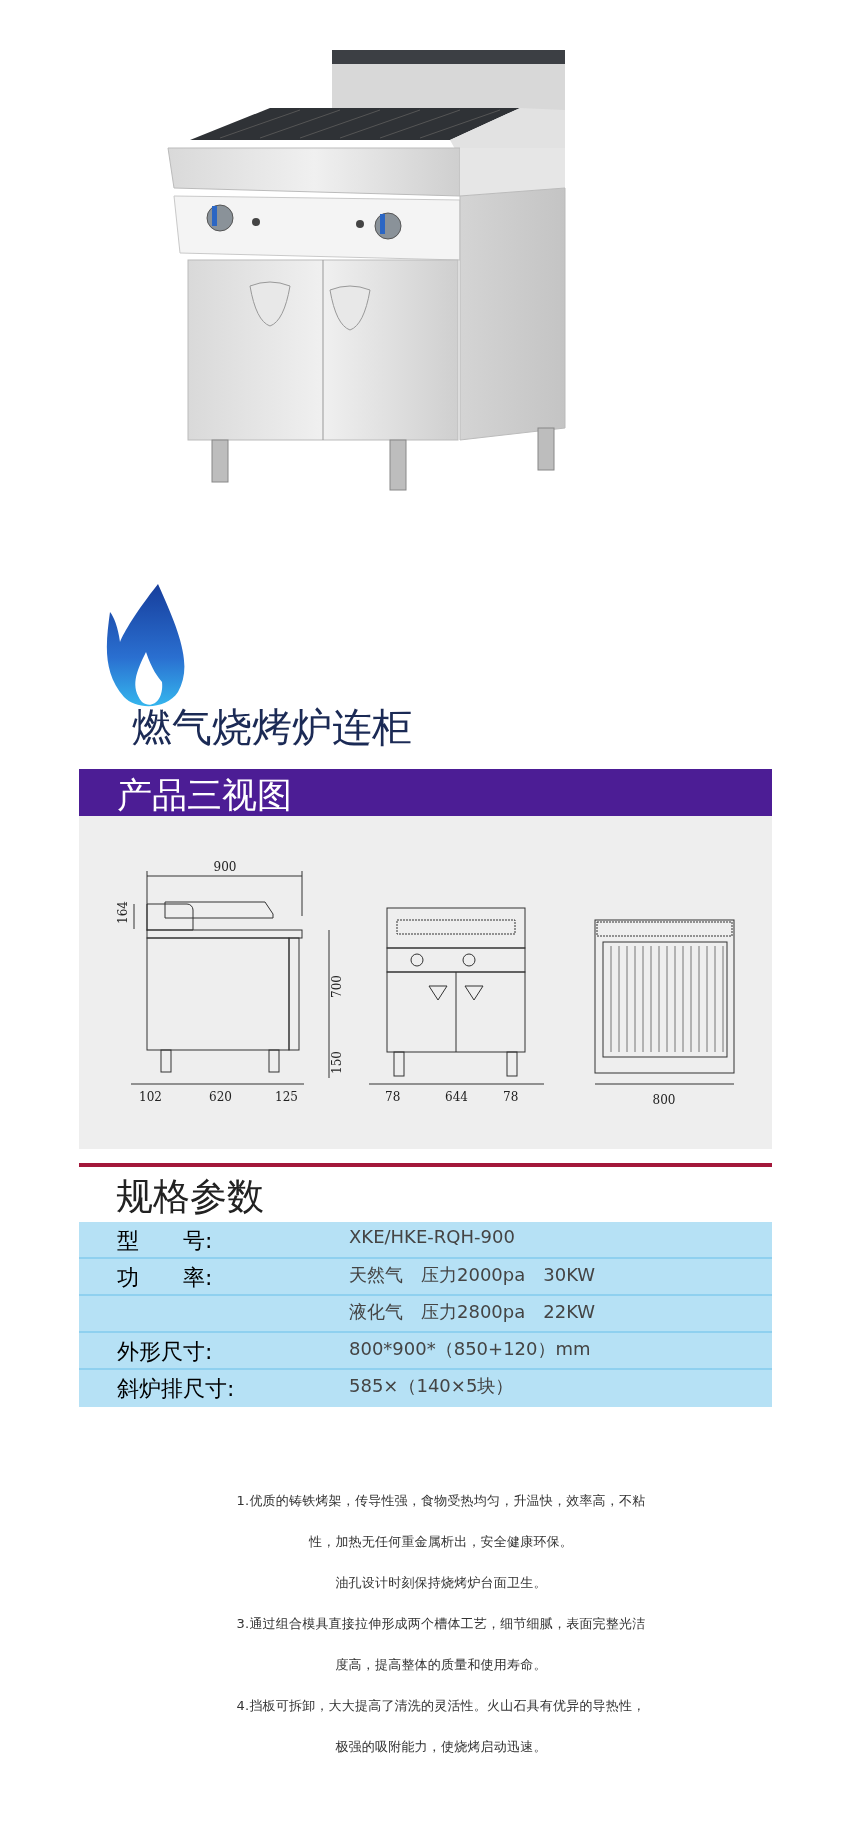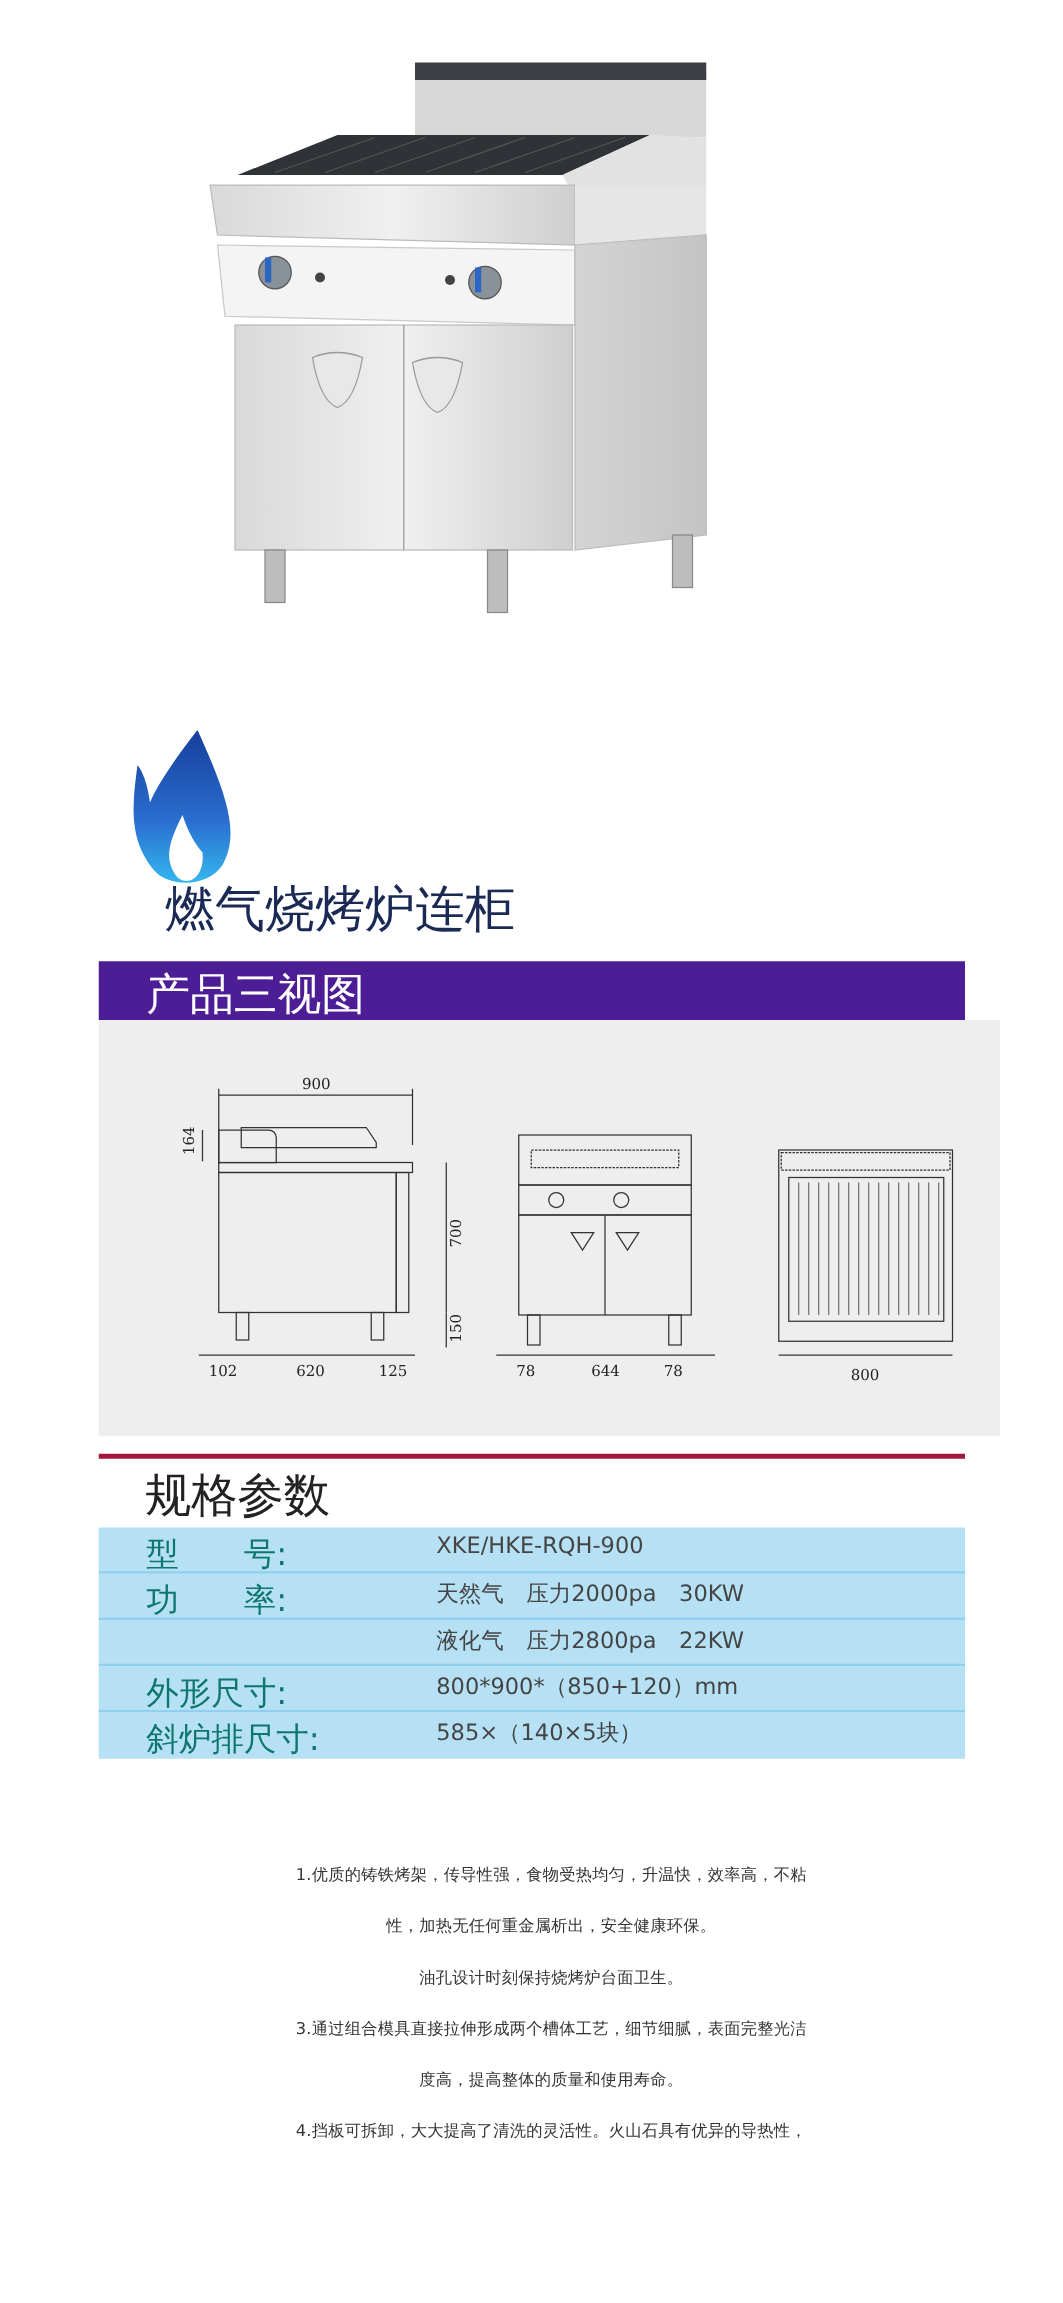--- a/index.html
+++ b/index.html
@@ -10,29 +10,29 @@
   
   #product { left:160px; top:48px; width:520px; height:492px; }
 
   
   #flame { left:106px; top:582px; width:82px; height:128px; }
   #title { left:116px; top:700px; font-size:40px; color:#1b2a55; letter-spacing:0px; font-weight:normal;margin-left:16px; }
 
   
   #views-bar { left:79px; top:769px; width:693px; height:47px; background:#4c1d95; }
   #views-bar span { position:absolute; left:38px; top:3px; font-size:35px; color:#ffffff; font-weight:300; }
-  #views-panel { left:79px; top:816px; width:693px; height:333px; background:#eeeeee;padding-left:28px; }
+  #views-panel { left:79px; top:816px; width:693px; height:333px; background:#eeeeee; }
 
   #red-line { left:79px; top:1163px; width:693px; height:4px; background:#a3173a; }
   #spec-title { left:116px; top:1172px; font-size:37px; color:#222; font-weight:300; }
 
   #spec-table { left:79px; top:1222px; width:693px; }
   .spec-row { position:relative; height:37px; background:#b6e1f5; border-bottom:2px solid #8fd0ef; box-sizing:border-box; }
   .spec-row:last-child { border-bottom:none; }
-  .spec-label { position:absolute; left:38px; top:4px; font-size:26px; color:#0f766e; white-space:pre; }
+  .spec-label { position:absolute; left:38px; top:4px; font-size:22px; color:#000000; white-space:pre; }
   .spec-value { position:absolute; left:270px; top:4px; font-size:18px; color:#444; white-space:pre; }
 
   #features { left:116px; top:1480px; width:650px; }
   .feat-line { font-size:13px; color:#333; height:41px; line-height:41px; white-space:nowrap; letter-spacing:0.2px;text-align:center; }
 </style>
 </head>
 <body>
 
 <svg id="product" class="abs" viewBox="0 0 520 492">
   <defs>
@@ -198,13 +198,14 @@
   </div>
 </div>
 
 <div id="features" class="abs">
   <div class="feat-line">1.优质的铸铁烤架，传导性强，食物受热均匀，升温快，效率高，不粘</div>
   <div class="feat-line">性，加热无任何重金属析出，安全健康环保。</div>
   <div class="feat-line">油孔设计时刻保持烧烤炉台面卫生。</div>
   <div class="feat-line">3.通过组合模具直接拉伸形成两个槽体工艺，细节细腻，表面完整光洁</div>
   <div class="feat-line">度高，提高整体的质量和使用寿命。</div>
   <div class="feat-line">4.挡板可拆卸，大大提高了清洗的灵活性。火山石具有优异的导热性，</div>
+  <div class="feat-line">极强的吸附能力，使烧烤启动迅速。</div>
 </div>
 
 </body></html>

